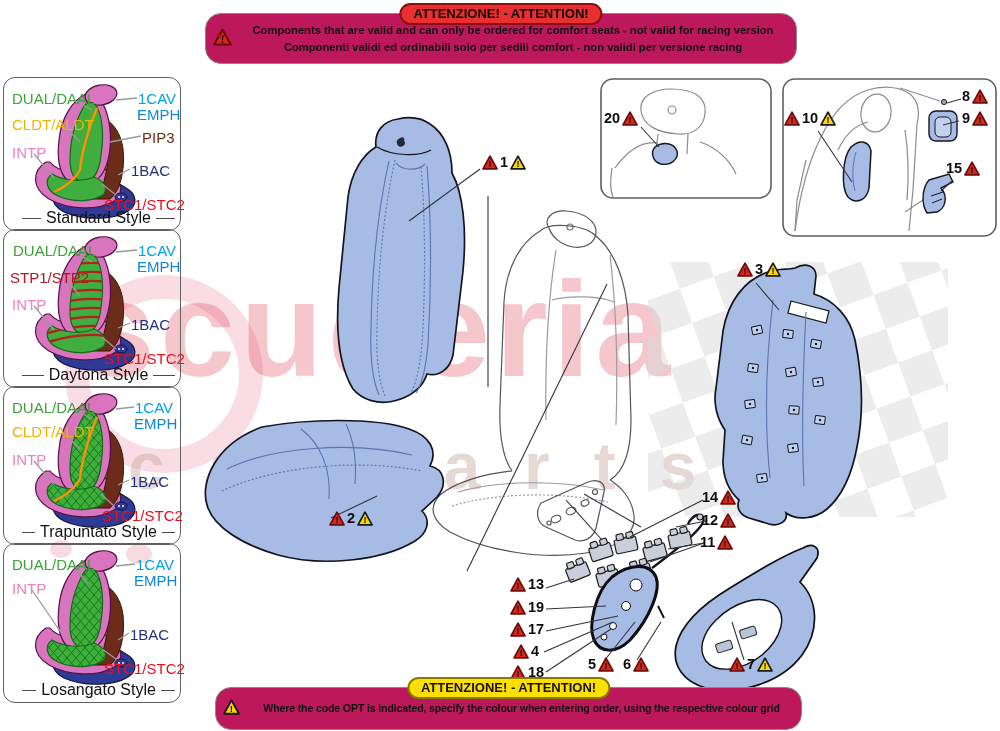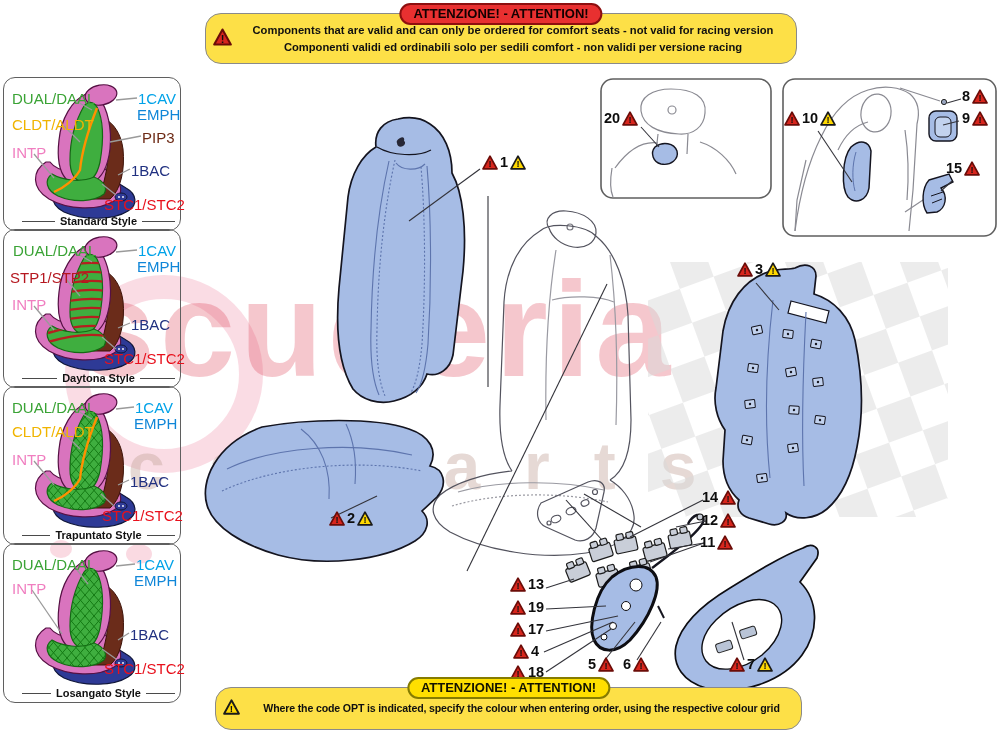--- a/index.html
+++ b/index.html
@@ -15,31 +15,31 @@
   .wm-dot{position:absolute;border-radius:50%;background:rgba(238,140,165,0.32);z-index:0;}
   .d1{left:50px;top:540px;width:22px;height:18px;}
   .d2{left:126px;top:544px;width:26px;height:20px;}
   
   .style-box{position:absolute;left:3px;width:176px;border:1.6px solid #5f5f5f;
              border-radius:12px;background:transparent;z-index:2;}
   .box-art{position:absolute;left:0;top:0;width:176px;height:152px;}
   .box-art svg{display:block;}
   .part-label{position:absolute;font-size:15px;font-weight:normal;white-space:nowrap;z-index:3;}
   .style-name-row{position:absolute;left:18px;right:5px;bottom:3px;display:flex;align-items:center;
-                  gap:5px;font-size:11px;font-weight:bold;color:#111;z-index:3;}
+                  gap:5px;font-size:16px;font-weight:normal;color:#111;z-index:3;}
   .style-name-row::before,.style-name-row::after{content:"";flex:1;border-top:1.6px solid #4a4a4a;}
   
   #main-art{position:absolute;left:0;top:0;z-index:1;}
   
   #callouts{position:absolute;left:0;top:0;width:1000px;height:731px;z-index:4;pointer-events:none;}
   .callout{position:absolute;display:flex;align-items:center;gap:2px;
            font-size:14.5px;font-weight:bold;color:#0d0d0d;line-height:1;}
   .callout svg{display:block;}
   
-  .banner{position:absolute;background:#fde047;border:1.6px solid #8a8a8a;border-radius:16px;
+  .banner{position:absolute;background:#be185d;border:1.6px solid #8a8a8a;border-radius:16px;
           z-index:5;display:flex;flex-direction:column;justify-content:center;}
   .banner-top{left:205px;top:13px;width:590px;height:49px;}
   .banner-bottom{left:215px;top:687px;width:585px;height:41px;}
   .pill{position:absolute;left:50%;transform:translateX(-50%);top:-11px;padding:1px 12px 2px;
         border-radius:13px;font-size:13px;font-weight:bold;white-space:nowrap;z-index:6;}
   .pill-red{background:#e83030;border:2.4px solid #8d0f0f;color:#130000;}
   .pill-yellow{background:#ffdf00;border:2.4px solid #867c00;color:#131300;}
   .banner-line{text-align:center;font-weight:bold;color:#101010;white-space:nowrap;}
   .banner-top .banner-line{font-size:11.2px;line-height:1.45;padding-left:24px;}
   .banner-bottom .banner-line{font-size:10.6px;line-height:1.4;padding-left:26px;letter-spacing:-0.15px;}

